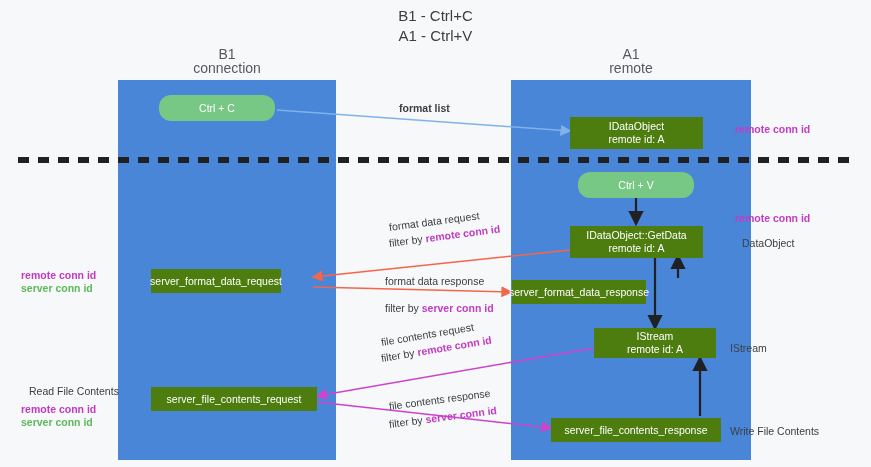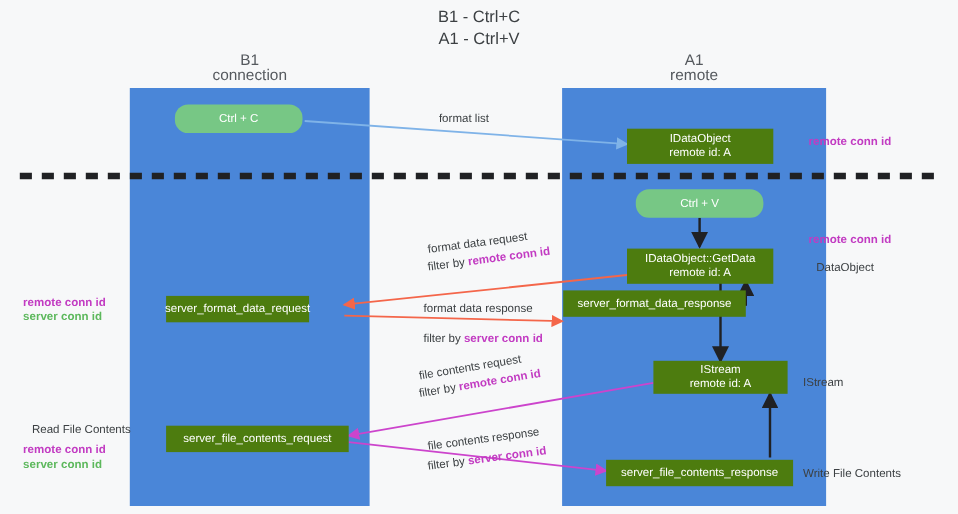--- a/index.html
+++ b/index.html
@@ -148,30 +148,30 @@
   <div class="abs box box-orange" style="left:570px; top:117px; width:133px; height:32px;">IDataObject
 remote id: A</div>
 
   <div class="abs box box-green" style="left:578px; top:172px; width:116px; height:26px;">Ctrl + V</div>
 
   <div class="abs box box-orange" style="left:570px; top:226px; width:133px; height:32px;">IDataObject::GetData
 remote id: A</div>
 
   <div class="abs box box-orange" style="left:151px; top:269px; width:130px; height:24px;">server_format_data_request</div>
 
-  <div class="abs box box-orange" style="left:512px; top:264px; width:166px; height:24px;">server_format_data_response</div>
+  <div class="abs box box-orange" style="left:512px; top:280px; width:134px; height:24px;">server_format_data_response</div>
 
   <div class="abs box box-orange" style="left:594px; top:328px; width:122px; height:30px;">IStream
 remote id: A</div>
 
   <div class="abs box box-orange" style="left:151px; top:387px; width:166px; height:24px;">server_file_contents_request</div>
 
   <div class="abs box box-orange" style="left:551px; top:418px; width:170px; height:24px;">server_file_contents_response</div>
 
-  <div class="abs flow-lbl" style="left:399px; top:101px;">format list</div>
+  <div class="abs flow-lbl" style="left:399px; top:101px;font-weight:bold;">format list</div>
 
   <div class="abs" style="left:389px; top:220px;">
     <div class="flow-lbl rot-n7">format data request</div>
     <div class="flow-lbl rot-n7" style="margin-top:2px;"><span>filter by </span><b class="p">remote conn id</b></div>
   </div>
 
   <div class="abs" style="left:385px; top:274px;">
     <div class="flow-lbl">format data response</div>
     <div class="flow-lbl" style="margin-top:13px;"><span>filter by </span><b class="p">server conn id</b></div>
   </div>

